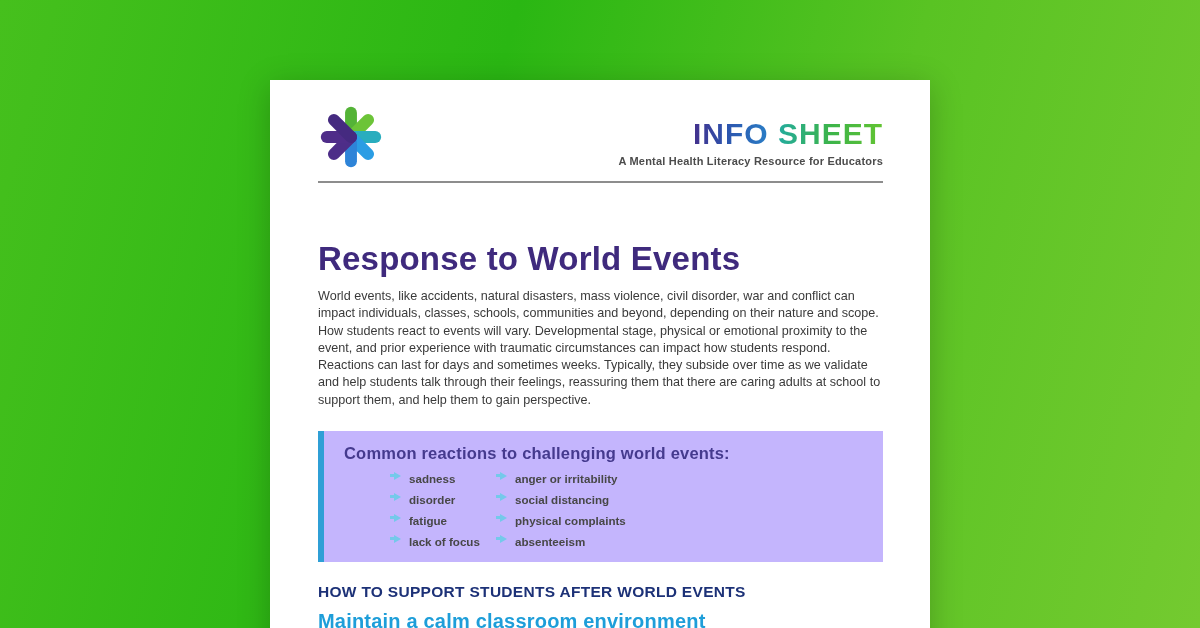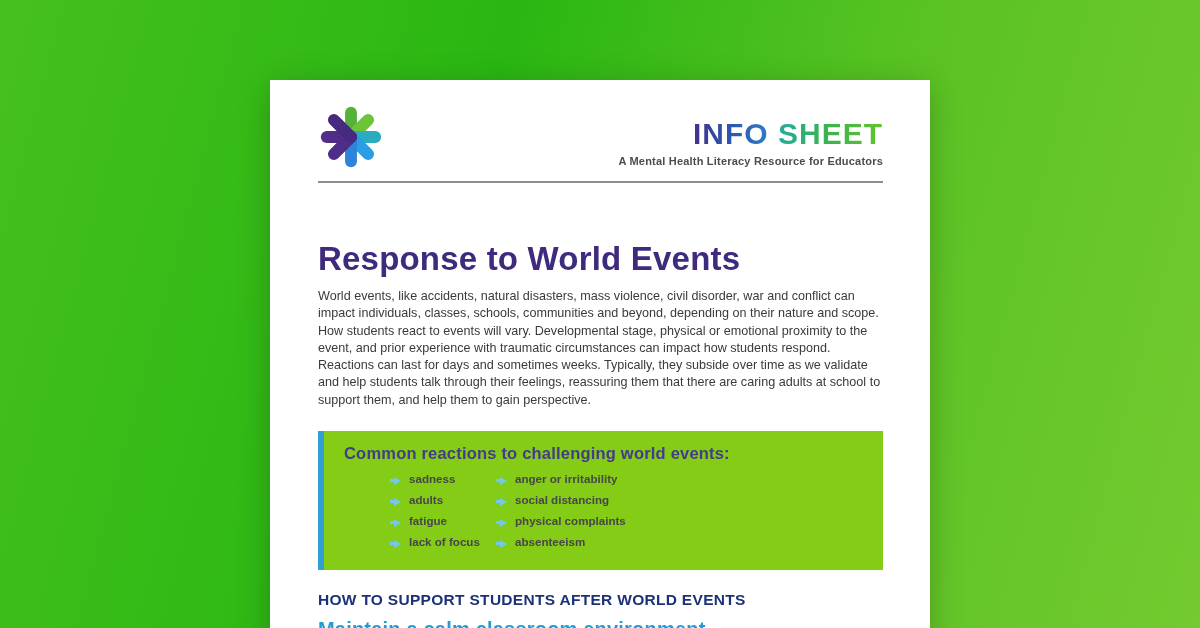--- a/index.html
+++ b/index.html
@@ -26,28 +26,28 @@
   .wm-info  { background-image:linear-gradient(90deg,#44308c 0%,#2c55ae 45%,#2a7ec6 100%); color:#2a6fbd; }
   .wm-sheet { background-image:linear-gradient(90deg,#23ab9d 0%,#3cb44a 50%,#63c431 100%); color:#45b83c; }
   .tagline { font-size:11px; font-weight:bold; color:#4c4c4c; margin-top:5px; letter-spacing:.2px;text-align:right; }
   .rule { border:none; border-top:2px solid #8d8d8d; margin-top:11px; }
   
   .title { margin-top:13px; font-size:33px; font-weight:bold; color:#3f2a7d; line-height:1.26; letter-spacing:.2px; }
   
   .intro { margin-top:9px; font-size:12.6px; line-height:1.37; color:#3a3a3a; }
   
   .box {
-    margin-top:22px; background:#84cc16; border-left:6px solid #2f9fd6;
-    padding:13px 20px 22px 20px;
+    margin-top:22px; background:#c4b5fd; border-left:6px solid #2f9fd6;
+    padding:13px 20px 14px 20px;
   }
   .box-heading { font-size:16.5px; font-weight:bold; color:#453a8e; letter-spacing:.2px; }
   .box-cols { display:flex; margin-top:9px; margin-left:46px; }
   .box-col { display:flex; flex-direction:column; gap:8px; }
   .box-col.c1 { width:106px; margin-right:0; }
-  .box-item { display:flex; align-items:flex-end; font-size:11.6px; font-weight:600; color:#474747; }
+  .box-item { display:flex; align-items:flex-start; font-size:11.6px; font-weight:600; color:#474747; }
   .arrow-icon { position:relative; display:inline-block; width:11px; height:8px; margin-right:8px; flex:0 0 11px; }
   .arrow-icon::before { content:""; position:absolute; left:0; top:2.5px; width:5px; height:3px; background:#74c9ea; }
   .arrow-icon::after  { content:""; position:absolute; left:4px; top:0; width:0; height:0;
                         border-top:4px solid transparent; border-bottom:4px solid transparent; border-left:7px solid #74c9ea; }
   
   .support { margin-top:21px; }
   .support-heading { font-size:15.5px; font-weight:bold; color:#1c3177; letter-spacing:.3px; }
   .support-subheading { margin-top:9px; font-size:20px; font-weight:bold; color:#1e9ed9; letter-spacing:.2px; }
 </style>
 </head>
@@ -93,21 +93,21 @@
   <div class="box">
     <div class="box-heading">Common reactions to challenging world events:</div>
     <div class="box-cols">
       <div class="box-col c1">
         <div class="box-item">
             <span class="arrow-icon"></span>
             <span>sadness</span>
           </div>
         <div class="box-item">
             <span class="arrow-icon"></span>
-            <span>adults</span>
+            <span>disorder</span>
           </div>
         <div class="box-item">
             <span class="arrow-icon"></span>
             <span>fatigue</span>
           </div>
         <div class="box-item">
             <span class="arrow-icon"></span>
             <span>lack of focus</span>
           </div>
       </div>

